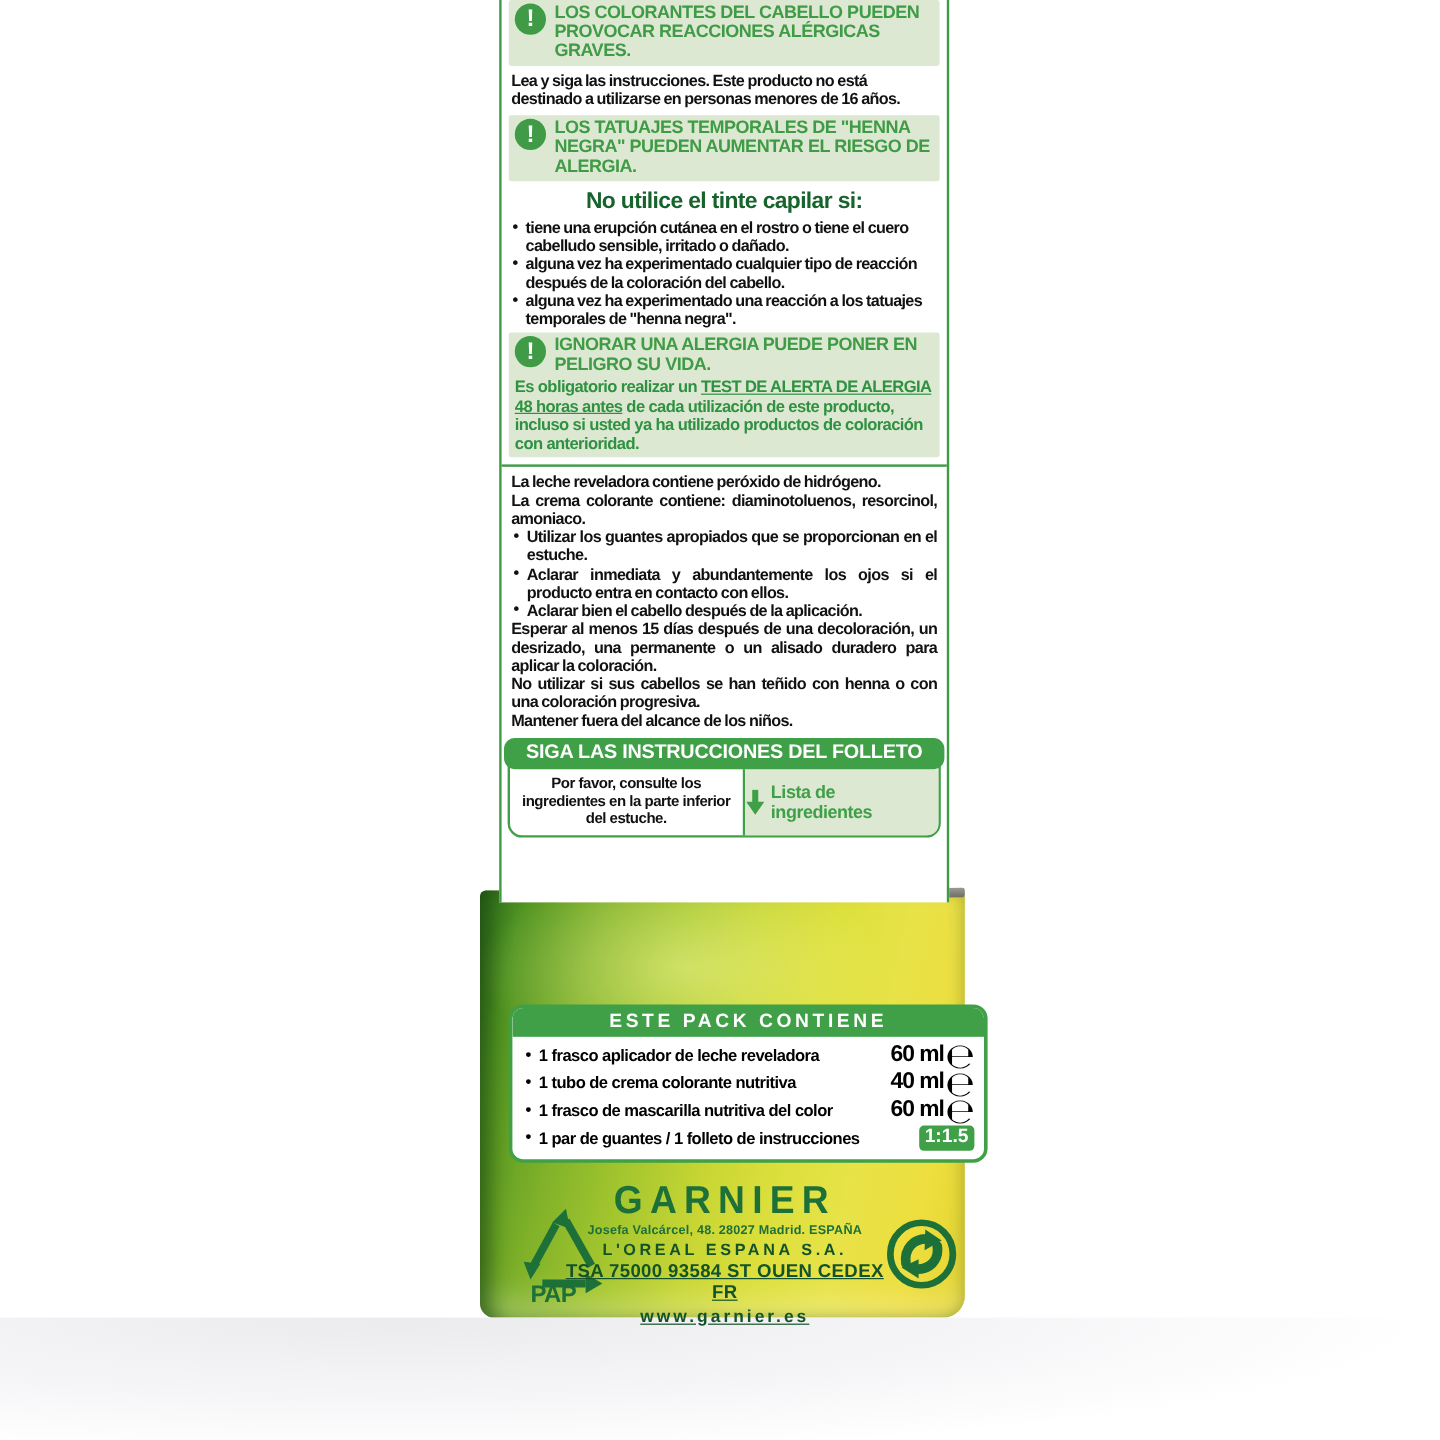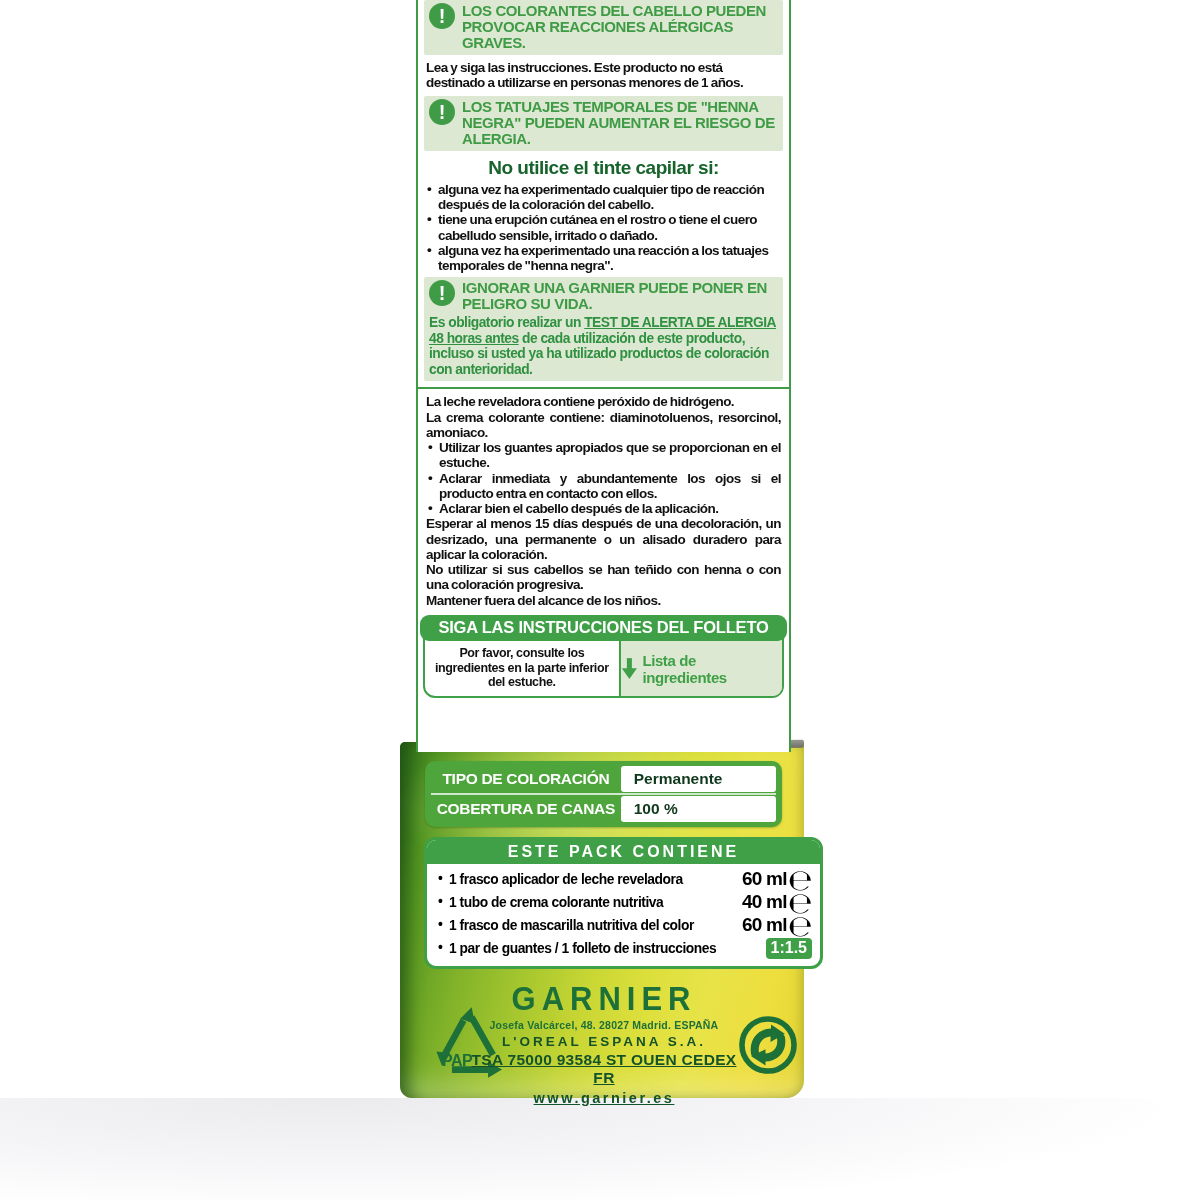--- a/index.html
+++ b/index.html
@@ -81,58 +81,58 @@
 
   
   .footer-block{position:absolute;left:468px;top:984px;width:272px;text-align:center;z-index:4;color:#1d7038;}
   .brand{font-size:31px;font-weight:bold;letter-spacing:6px;color:#1d7038;line-height:1.05;
     transform:scaleY(1.05);}
   .addr{font-size:10.5px;font-weight:bold;margin-top:2px;letter-spacing:0.2px;}
   .company{font-size:13.5px;font-weight:bold;letter-spacing:3px;margin-top:3px;color:#14532a;}
   .tsa{font-size:15.5px;font-weight:bold;text-decoration:underline;margin-top:2px;color:#14532a;letter-spacing:0.3px;}
   .web{font-size:14.5px;font-weight:bold;text-decoration:underline;letter-spacing:2.5px;margin-top:3px;color:#14532a;}
   .pap{position:absolute;left:428px;top:1004px;z-index:4;}
-  .pap-label{position:absolute;left:14px;top:48px;font-size:16px;font-weight:bold;color:#1d7038;letter-spacing:-0.5px;}
+  .pap-label{position:absolute;left:14px;top:64px;font-size:20px;font-weight:bold;color:#1d7038;letter-spacing:-0.5px;}
   .greendot{position:absolute;left:737px;top:1014px;z-index:4;}
 </style>
 </head>
 <body>
 
 <div class="stage">
 
   <div class="photo"></div>
   <div class="photo-sliver"></div>
   <div class="floor"></div>
 
   <div class="panel">
 
     <div class="warn-box">
       <span class="alert-circle">!</span>
       <span class="warn-text">LOS COLORANTES DEL CABELLO PUEDEN PROVOCAR REACCIONES ALÉRGICAS GRAVES.</span>
     </div>
 
-    <p class="body-txt intro"><span>Lea y siga las instrucciones.</span><span> Este producto no está destinado a utilizarse en personas menores de 1 años.</span></p>
+    <p class="body-txt intro"><span>Lea y siga las instrucciones.</span><span> Este producto no está destinado a utilizarse en personas menores de 16 años.</span></p>
 
     <div class="warn-box">
       <span class="alert-circle">!</span>
       <span class="warn-text">LOS TATUAJES TEMPORALES DE "HENNA NEGRA" PUEDEN AUMENTAR EL RIESGO DE ALERGIA.</span>
     </div>
 
     <div class="h-green">No utilice el tinte capilar si:</div>
 
     <ul class="blist">
+      <li>tiene una erupción cutánea en el rostro o tiene el cuero cabelludo sensible, irritado o dañado.</li>
       <li>alguna vez ha experimentado cualquier tipo de reacción después de la coloración del cabello.</li>
-      <li>tiene una erupción cutánea en el rostro o tiene el cuero cabelludo sensible, irritado o dañado.</li>
       <li>alguna vez ha experimentado una reacción a los tatuajes temporales de "henna negra".</li>
     </ul>
 
     <div class="warn-box" style="display:block;margin-top:4px;">
       <div style="display:flex;gap:7px;align-items:flex-start;">
         <span class="alert-circle">!</span>
-        <span class="warn-text">IGNORAR UNA GARNIER PUEDE PONER EN PELIGRO SU VIDA.</span>
+        <span class="warn-text">IGNORAR UNA ALERGIA PUEDE PONER EN PELIGRO SU VIDA.</span>
       </div>
       <p class="warn3-body" style="margin:3px 0 0;"><span>Es obligatorio realizar un </span><span class="u">TEST DE ALERTA DE ALERGIA 48 horas antes</span><span> de cada utilización de este producto, incluso si usted ya ha utilizado productos de coloración con anterioridad.</span></p>
     </div>
 
 
     <hr class="divider">
 
     <div class="body-txt comp">
       <p><span>La leche reveladora contiene</span><span> peróxido de hidrógeno.</span></p>
       <p><span>La crema colorante contiene:</span><span> diaminotoluenos, resorcinol, amoniaco.</span></p>
@@ -155,30 +155,20 @@
               <rect x="7" y="0" width="6" height="13" fill="#3fa047"></rect>
               <polygon points="1,12 19,12 10,25" fill="#3fa047"></polygon>
             </svg>
           <span>Lista de ingredientes</span>
         </div>
       </div>
     </div>
 
   </div>
 
-  <div class="spec">
-    <div class="spec-row">
-      <div class="spec-label">TIPO DE COLORACIÓN</div>
-      <div class="spec-value">Permanente</div>
-    </div>
-    <div class="spec-row">
-      <div class="spec-label">COBERTURA DE CANAS</div>
-      <div class="spec-value">100 %</div>
-    </div>
-  </div>
 
   <div class="pack">
     <div class="pack-banner">ESTE PACK CONTIENE</div>
     <div class="pack-body">
       <div class="pack-item">
         <span class="txt">1 frasco aplicador de leche reveladora</span>
         <span class="vol">60 ml</span>
         <span class="est">℮</span>
       </div>
       <div class="pack-item">

